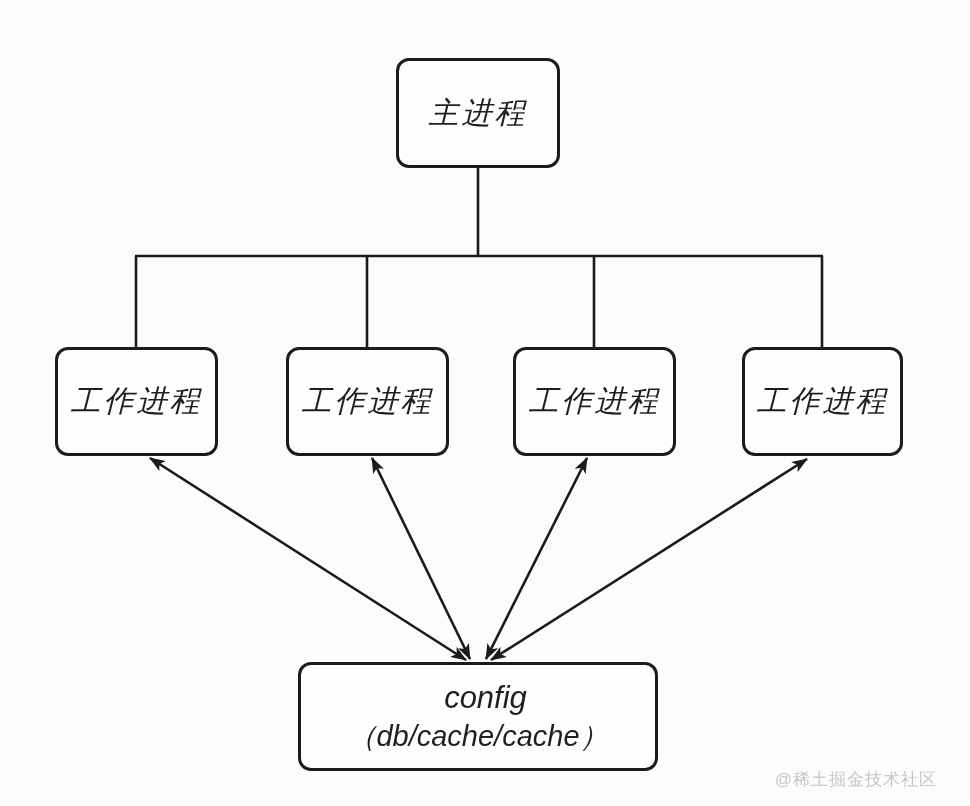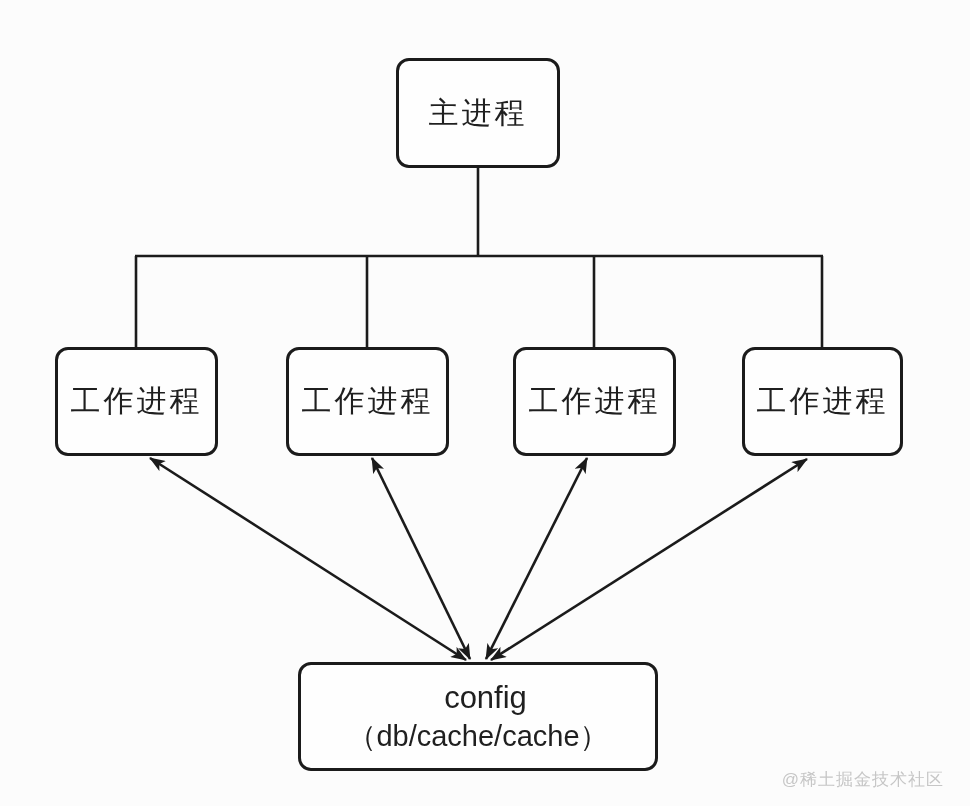--- a/index.html
+++ b/index.html
@@ -26,20 +26,21 @@
     position: absolute;
     box-sizing: border-box;
     background: #fefefe;
     border: 3px solid #1b1b1b;
     border-radius: 13px;
     display: flex;
     flex-direction: column;
     align-items: center;
     justify-content: center;
     text-align: center;
+    font-style: italic;
   }
   .node-label {
     font-family: "Liberation Serif", serif;
     font-size: 30px;
     letter-spacing: 3px;
     color: #1f1f1f;
     white-space: nowrap;
   }
   .node-main   { left: 396px; top: 58px;  width: 164px; height: 110px; }
   .node-w1     { left: 55px;  top: 347px; width: 163px; height: 109px; }
@@ -55,21 +56,21 @@
     margin-left: 15px;
   }
   .config-sub {
     font-size: 29px;
     color: #1f1f1f;
     line-height: 1.25;
     white-space: nowrap;
   }
   .watermark {
     position: absolute;
-    right: 26px;
+    right: 33px;
     bottom: 15px;
     font-size: 17px;
     letter-spacing: 1px;
     color: #c6c6c6;
     white-space: nowrap;
     margin-top: 26px;
   }
 </style>
 </head>
 <body>

